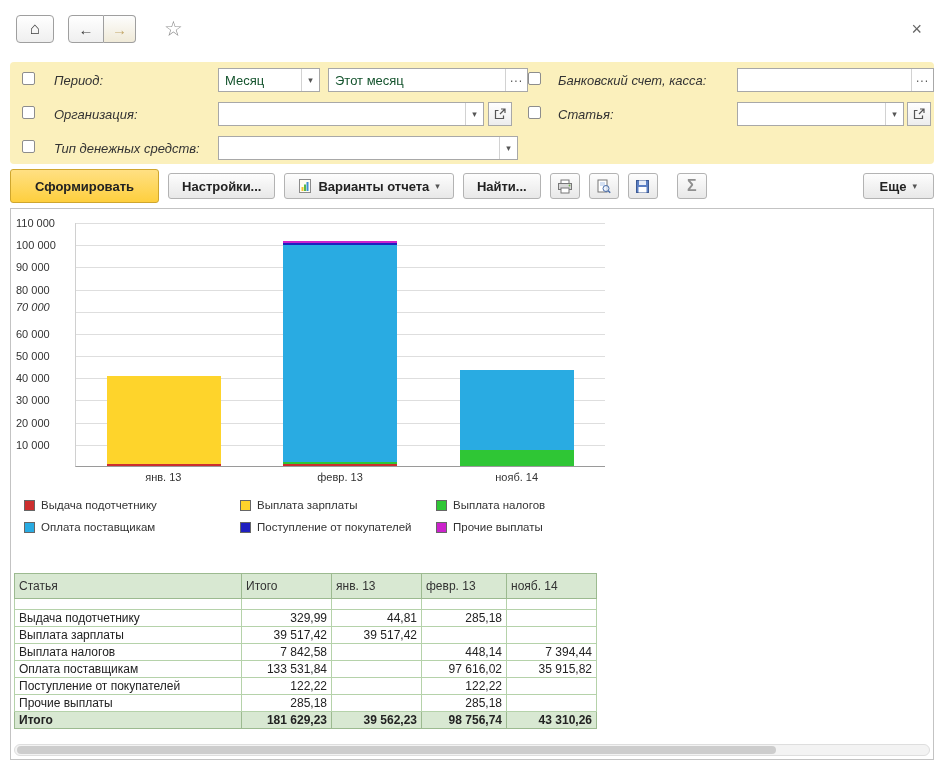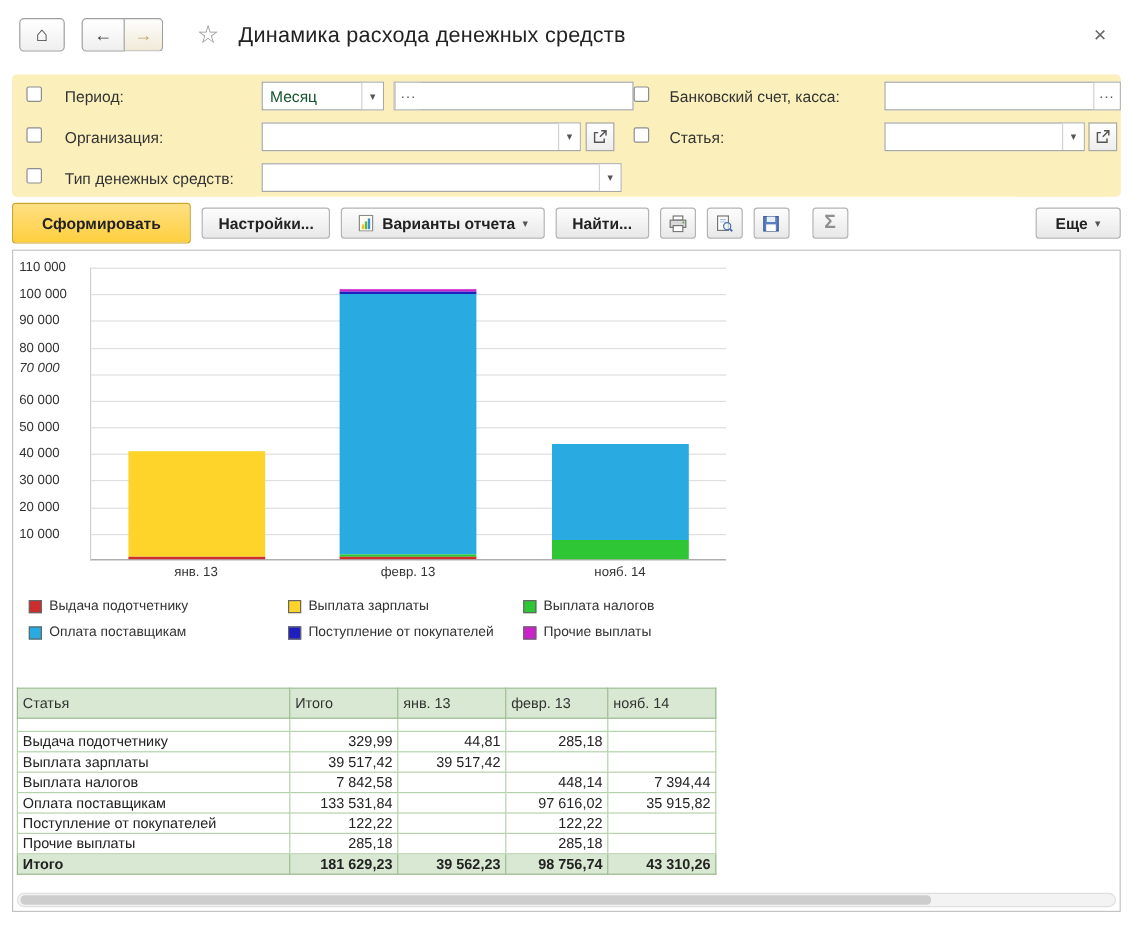--- a/index.html
+++ b/index.html
@@ -18,21 +18,21 @@
   .nav-fwd { width:32px; border-radius:0 4px 4px 0; border-left:none; color:#c4a96c; background:linear-gradient(#fdfdfd,#f0ead8); }
   .star { margin-left:28px; font-size:21px; color:#8f8f8f; cursor:pointer; }
   .title { margin-left:16px; font-size:18px; font-weight:400; color:#222; letter-spacing:.2px; }
   .close { margin-left:auto; font-size:18px; color:#666; cursor:pointer; padding:2px 6px; }
 
   
   .filter-panel { position:relative; margin:4px 10px 0; height:102px;
     background:#fbf0bc; border-radius:4px; }
   .fp-abs { position:absolute; }
   .cb { appearance:none; width:13px; height:13px; border:1px solid #8d8d8d; background:#fff; border-radius:2px; cursor:pointer; }
-  .flabel { font-size:13px; color:#333; white-space:nowrap; }
+  .flabel { font-size:13px; color:#333; white-space:nowrap;font-style:italic; }
   .field { position:absolute; height:24px; display:flex; align-items:stretch;
     background:#fff; border:1px solid #a8a8a8; }
   .field input { border:none; outline:none; flex:1; min-width:0; padding:0 6px; font-size:13px;
     font-family:"Liberation Sans","DejaVu Sans",sans-serif; color:#14532d; background:transparent; }
   .fbtn { display:flex; align-items:center; justify-content:center; border-left:1px solid #d2d2d2;
     color:#555; cursor:pointer; background:#fff; }
   .fbtn.arrow { width:18px; font-size:9px; }
   .fbtn.more { width:22px; font-size:12px; letter-spacing:1px; padding-bottom:4px; }
   .sq-btn { position:absolute; width:24px; height:24px; border:1px solid #a8a8a8;
     background:linear-gradient(#ffffff,#ededed); display:flex; align-items:center; justify-content:center; cursor:pointer; }
@@ -95,33 +95,33 @@
     </button>
     <div class="navgroup">
       <button class="tb-btn nav-back">
         <span>←</span>
       </button>
       <button class="tb-btn nav-fwd">
         <span>→</span>
       </button>
     </div>
     <span class="star">☆</span>
-    <h1 class="title">Динамика расхода денежных средств</h1>
     <span class="close">×</span>
   </div>
 
   <div class="filter-panel">
 
     <input type="checkbox" class="cb fp-abs" style="left: 12px; top: 10px;">
     <span class="flabel fp-abs" style="left:44px;top:11px">Период:</span>
     <div class="field" style="left:208px;top:6px;width:102px">
       <input value="Месяц" style="">
       <span class="fbtn arrow">▾</span>
     </div>
     <div class="field" style="left:318px;top:6px;width:200px">
+      <input value="Этот месяц" style="">
       <span class="fbtn more">...</span>
     </div>
     <input type="checkbox" class="cb fp-abs" style="left: 518px; top: 10px;">
     <span class="flabel fp-abs" style="left:548px;top:11px">Банковский счет, касса:</span>
     <div class="field" style="left:727px;top:6px;width:197px">
       <input value="" style="">
       <span class="fbtn more">...</span>
     </div>
 
     <input type="checkbox" class="cb fp-abs" style="left: 12px; top: 44px;">

